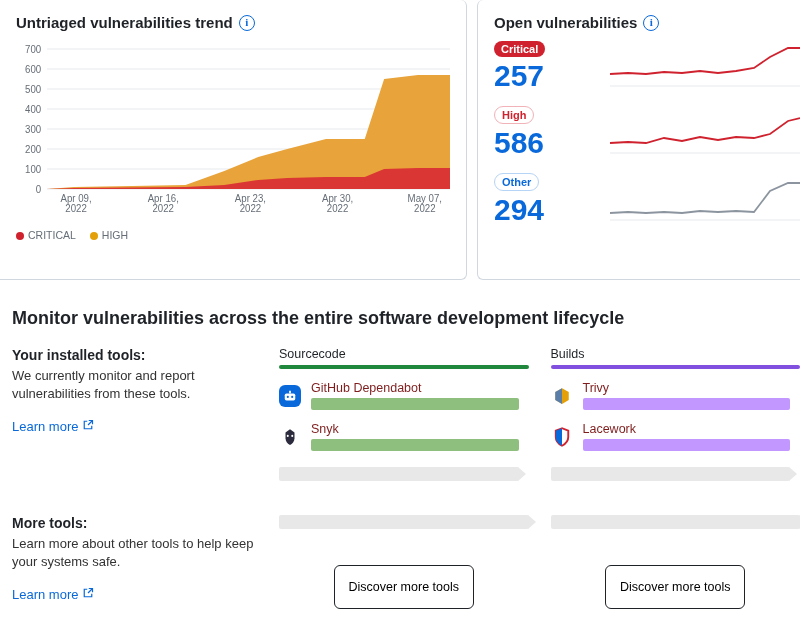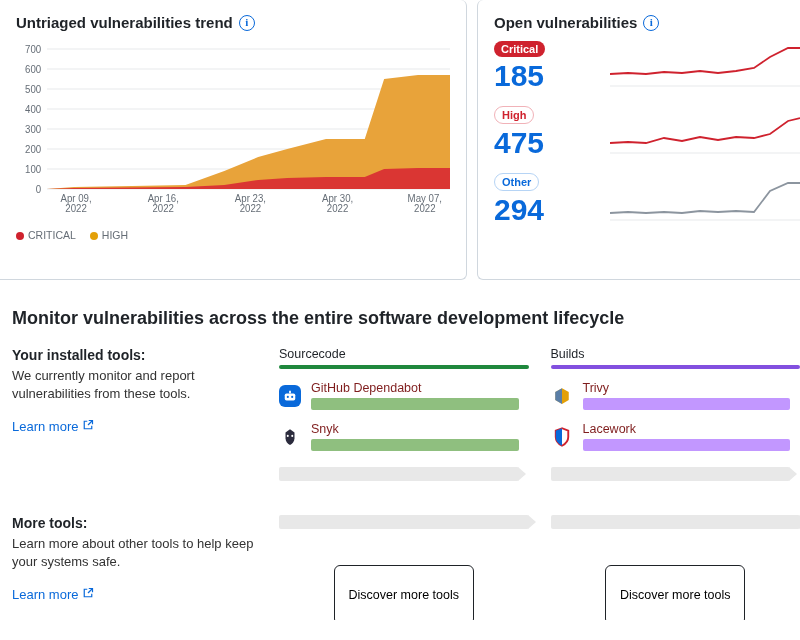--- a/index.html
+++ b/index.html
@@ -39,21 +39,21 @@
   .uline-purple { background: #8250df; }
   .tool-row { display: flex; align-items: center; gap: 10px; margin-top: 10px; padding-top: 2px; }
   .tool-icon { width: 22px; height: 22px; display: inline-flex; align-items: center; justify-content: center; border-radius: 4px; font-size: 13px; }
   .tool-body { flex: 1; min-width: 0; }
   .tool-name { font-size: 12.5px; color: #7f1d1d; margin-bottom: 3px; }
   .tool-bar { height: 12px; border-radius: 2px; }
   .bar-green { background: #8fbf7f; }
   .bar-purple { background: #c297ff; }
   .bar-gray { height: 14px; background: #e8e8e8; border-radius: 2px; position: relative; }
   .bar-gray::after { content: ""; position: absolute; right: -7px; top: 0; width: 0; height: 0; border-top: 7px solid transparent; border-bottom: 7px solid transparent; border-left: 8px solid #e8e8e8; }
-  .discover-btn { display: inline-block; font-size: 12.5px; font-weight: 500; padding: 22px 14px; border: 1px solid #1f2328; border-radius: 6px; background: #fff; cursor: pointer; }
+  .discover-btn { display: inline-block; font-size: 12.5px; font-weight: 500; padding: 14px 14px; border: 1px solid #1f2328; border-radius: 6px; background: #fff; cursor: pointer; }
   .stage-content { padding-right: 10px; }
   .gray-bar-container { margin-top: 16px; position: relative; }
   .discover-wrap { margin-top: 36px; text-align: center; }
   .more-tools-row { display:flex; gap:22px; padding: 0 0 0 12px; margin-top: 34px; }
   .more-right { flex:1; display:flex; flex-direction:column; }
 </style>
 </head>
 <body>
 
 <div class="page">
@@ -114,32 +114,32 @@
 
     <div class="card open-card">
       <h3 class="card-title">
         <span>Open vulnerabilities</span>
         <span class="info-icon">i</span>
       </h3>
 
       <div class="ov-row">
         <div class="ov-left">
           <span class="badge badge-critical">Critical</span>
-          <div class="big-count">185</div>
+          <div class="big-count">257</div>
         </div>
         <svg class="spark" viewBox="0 0 190 44" preserveAspectRatio="none">
           <line x1="0" y1="43" x2="190" y2="43" stroke="#e7e9eb"></line>
           <polyline points="0,31 18,30 36,31 54,29 72,30 90,28 108,30 126,28 144,25 160,14 178,5 190,5" fill="none" stroke="#cf222e" stroke-width="1.8"></polyline>
         </svg>
       </div>
 
       <div class="ov-row">
         <div class="ov-left">
           <span class="badge badge-high">High</span>
-          <div class="big-count">475</div>
+          <div class="big-count">586</div>
         </div>
         <svg class="spark" viewBox="0 0 190 44" preserveAspectRatio="none">
           <line x1="0" y1="43" x2="190" y2="43" stroke="#e7e9eb"></line>
           <polyline points="0,33 18,32 36,33 54,28 72,31 90,27 108,30 126,27 144,28 160,24 178,11 190,8" fill="none" stroke="#cf222e" stroke-width="1.8"></polyline>
         </svg>
       </div>
 
       <div class="ov-row" style="margin-bottom:0">
         <div class="ov-left">
           <span class="badge badge-other">Other</span>

